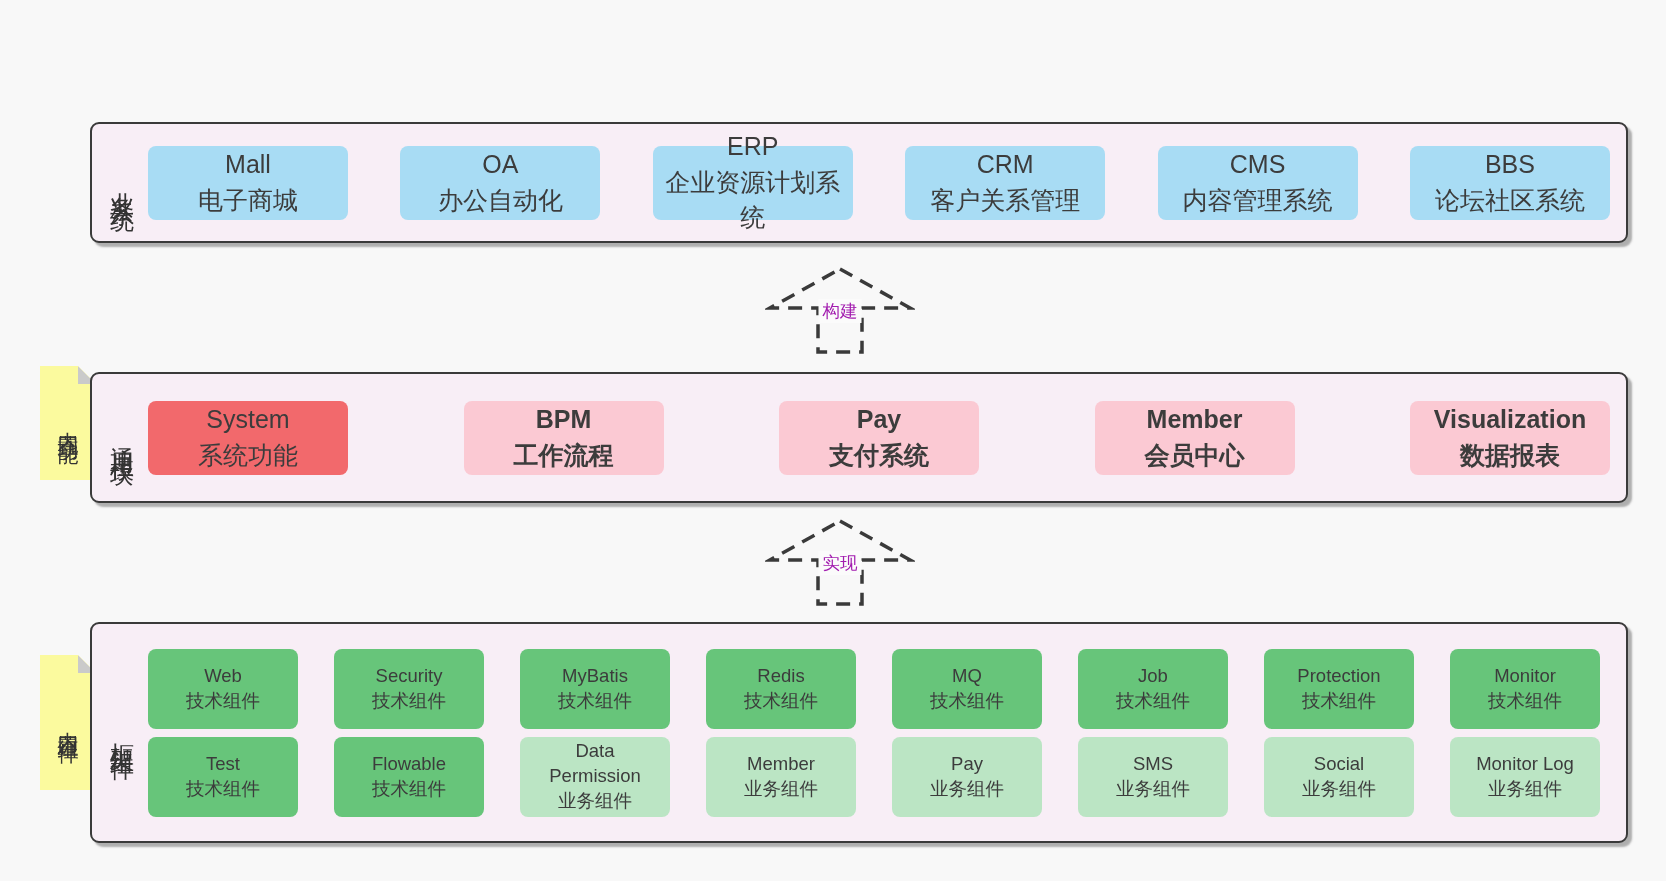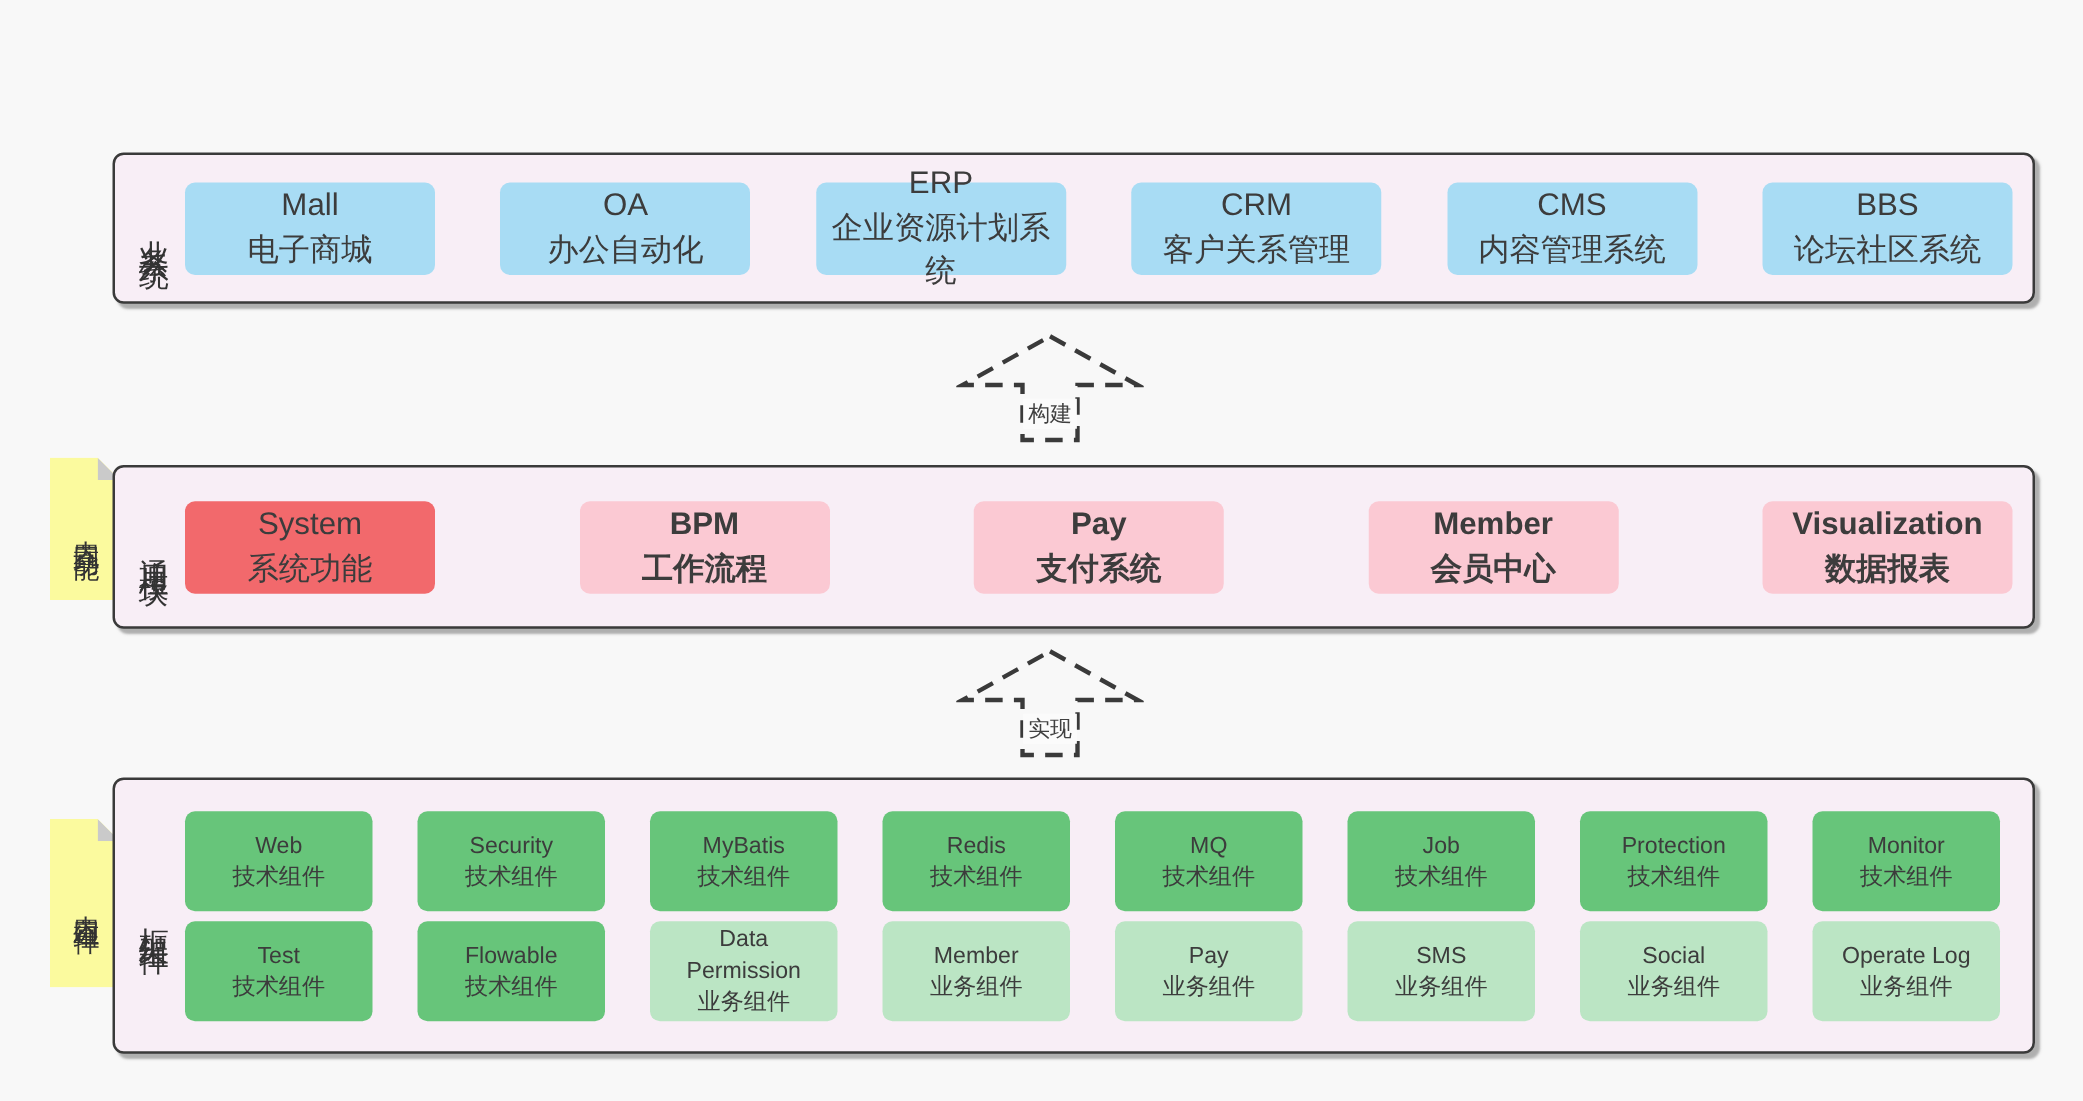--- a/index.html
+++ b/index.html
@@ -62,21 +62,21 @@
     position:absolute;top:0;right:0;width:18px;height:18px;
     background:var(--fold,#cacaca);
     clip-path:polygon(0 0,100% 100%,0 100%);
   }
   .arrow{position:absolute;width:150px;height:90px;z-index:2;}
   #arrow-build{left:765px;top:266px;}
   #arrow-implement{left:765px;top:518px;}
   .arrow svg{position:absolute;left:0;top:0;}
   .arrow-label{
     position:absolute;left:50%;top:33px;transform:translateX(-50%);
-    background:#fbfbfb;padding:0 4px;font-size:17.5px;color:#404040;white-space:nowrap;margin-top:20px;
+    background:#fbfbfb;padding:0 4px;font-size:17.5px;color:#a21caf;white-space:nowrap;
   }
 </style>
 </head>
 <body>
 
 <div class="canvas">
 
   <div class="sticky" id="sticky-modules">
     <span class="fold"></span>
     <span>内置功能</span>
@@ -213,19 +213,19 @@
       </div>
       <div class="box lightgreen">
         <span>SMS</span>
         <span>业务组件</span>
       </div>
       <div class="box lightgreen">
         <span>Social</span>
         <span>业务组件</span>
       </div>
       <div class="box lightgreen">
-        <span>Operate Log</span>
+        <span>Monitor Log</span>
         <span>业务组件</span>
       </div>
     </div>
   </div>
 
 </div>
 
 </body></html>

